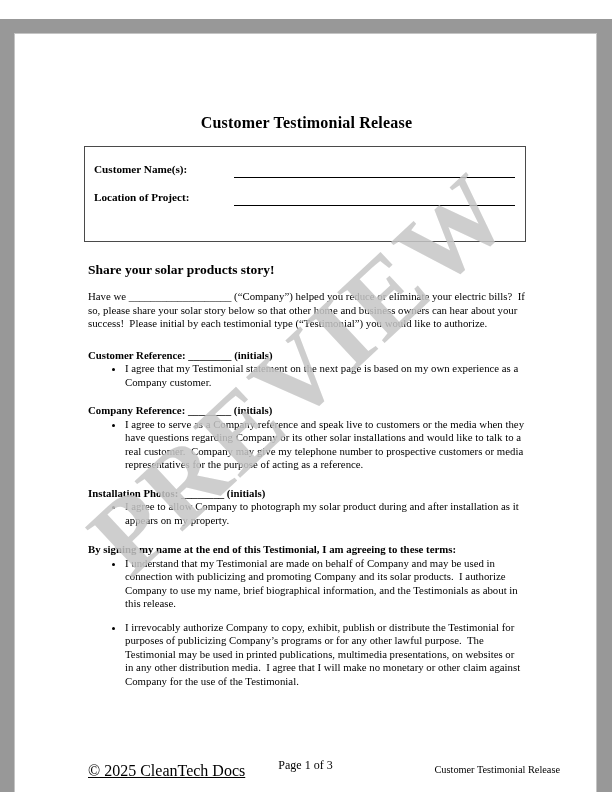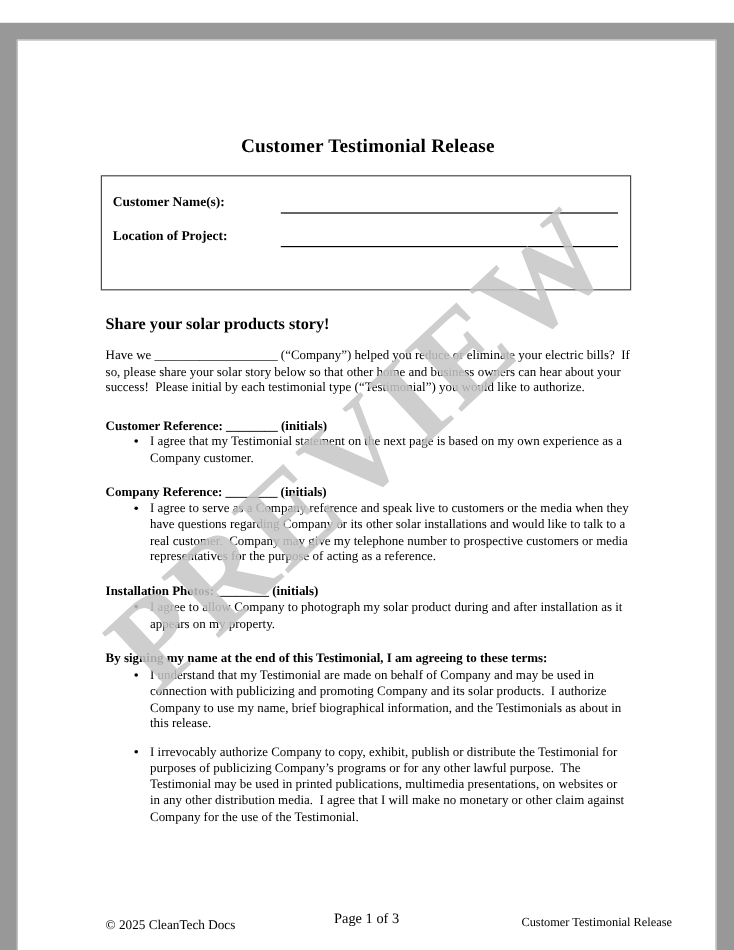--- a/index.html
+++ b/index.html
@@ -44,21 +44,21 @@
   .terms{margin:16px 0 0;}
   .terms-heading{font-weight:700;white-space:pre-wrap;}
   ul.bullets li + li{margin-top:10px;}
   .watermark{
     position:absolute;left:286px;top:341px;z-index:5;
     transform:translate(-50%,-50%) rotate(-43deg);
     font-family:"Liberation Serif","DejaVu Serif",serif;
     font-weight:700;font-size:106px;letter-spacing:3px;white-space:nowrap;
     color:rgba(197,197,197,0.85);pointer-events:none;
   }
-  .footer-left{position:absolute;left:74px;top:732px;font-size:11px;line-height:12px;}
+  .footer-left{position:absolute;left:74px;top:732px;font-size:16px;line-height:12px;text-decoration:underline;}
   .footer-center{position:absolute;left:0;top:726px;width:583px;text-align:center;font-size:12px;line-height:12px;}
   .footer-right{position:absolute;right:37px;top:731px;font-size:10.3px;line-height:12px;}
 </style>
 </head>
 <body>
 
 <div class="viewer">
   <div class="page">
 
     <div class="content">

